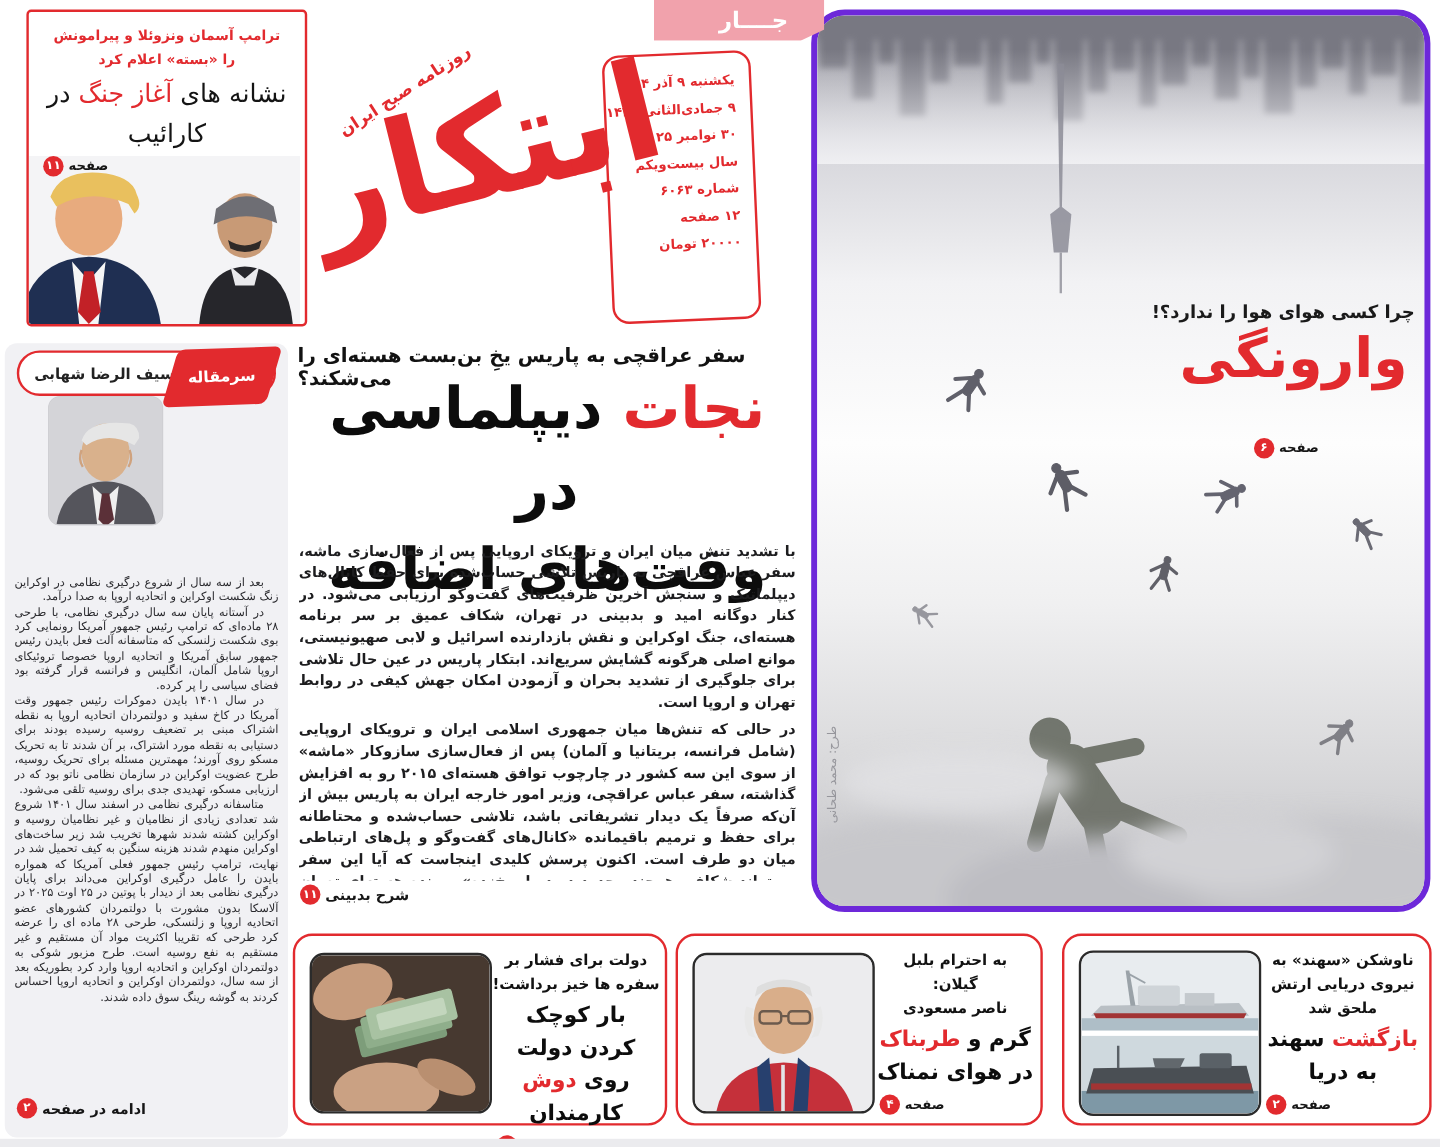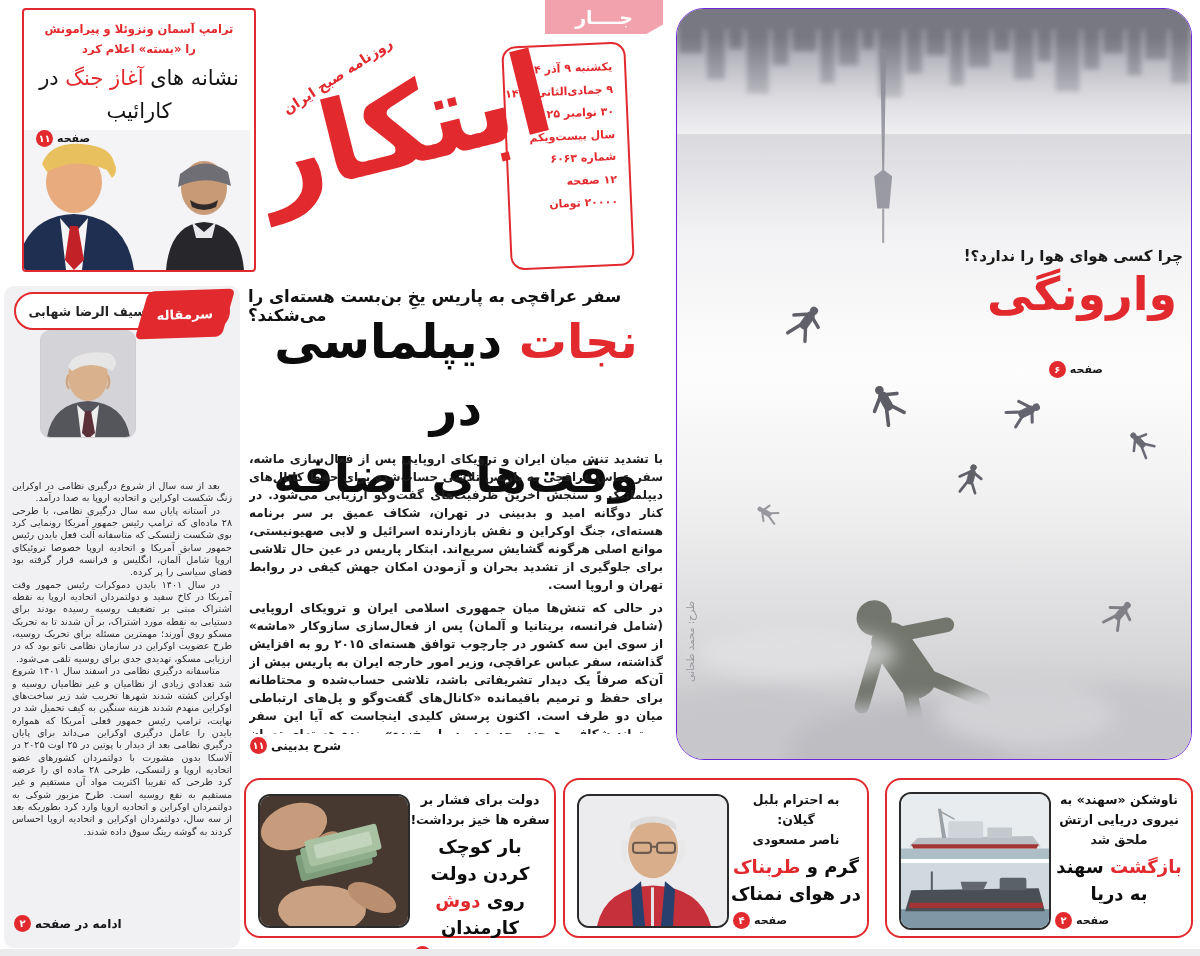--- a/index.html
+++ b/index.html
@@ -25,34 +25,34 @@
 
   
   .pbadge{display:flex;align-items:center;gap:4px;direction:ltr;}
   .pbadge .circ{width:17px;height:17px;border-radius:50%;background:var(--red);color:#fff;
                 font-size:10px;font-weight:700;display:flex;align-items:center;justify-content:center;}
   .pbadge .word{font-size:11px;font-weight:700;color:#161616;}
 
   
   .ribbon{position:absolute;left:545px;top:0;width:118px;height:34px;background:var(--pink);
           color:#fff;font-size:19px;font-weight:700;display:flex;align-items:center;justify-content:center;
-          clip-path:polygon(0 0,100% 0,100% 72%,86% 100%,0 100%);direction:rtl;z-index:4;}
+          clip-path:polygon(0 0,100% 0,100% 72%,86% 100%,0 100%);direction:rtl;z-index:4;padding-left:24px;}
   .datebox{position:absolute;left:506px;top:44px;width:124px;height:224px;border:2px solid var(--red);
            border-radius:14px;background:#fff;transform:rotate(-2.5deg);box-sizing:border-box;
            padding:12px 12px 0 0;direction:rtl;z-index:1;}
   .datebox div{color:var(--red);font-size:11px;font-weight:700;line-height:2.05;text-align:right;white-space:nowrap;}
   .logo-wrap{position:absolute;left:236px;top:4px;width:336px;height:282px;z-index:2;pointer-events:none;}
   .logo-text{position:absolute;left:0;top:66px;width:336px;text-align:center;color:var(--red);
              font-size:112px;font-weight:700;line-height:1;transform:rotate(-14deg);direction:rtl;}
   .logo-tagline{position:absolute;left:38px;top:64px;color:var(--red);font-size:14px;font-weight:700;
                 transform:rotate(-33deg);direction:rtl;}
 
   
   .hero{position:absolute;left:676px;top:8px;width:516px;height:752px;border-radius:28px;overflow:hidden;
-        border:1px solid #6d28d9;box-sizing:border-box;background:#fff;}
+        border:5px solid #6d28d9;box-sizing:border-box;background:#fff;}
   .hero svg.art{position:absolute;left:0;top:0;width:100%;height:100%;}
   .hero-kicker{position:absolute;right:8px;top:238px;font-size:15px;font-weight:700;color:#1a1a1a;direction:rtl;}
   .hero-headline{position:absolute;right:14px;top:258px;font-size:46px;font-weight:700;color:var(--red);direction:rtl;}
   .hero-badge{position:absolute;right:88px;top:352px;}
   .hero-credit{position:absolute;left:8px;top:592px;writing-mode:vertical-rl;transform:rotate(180deg);
                font-size:10px;color:#96969c;direction:rtl;}
 
   
   .lead-kicker{position:absolute;left:248px;top:287px;width:416px;text-align:left;font-size:16.5px;
                font-weight:700;color:#121212;direction:rtl;}

